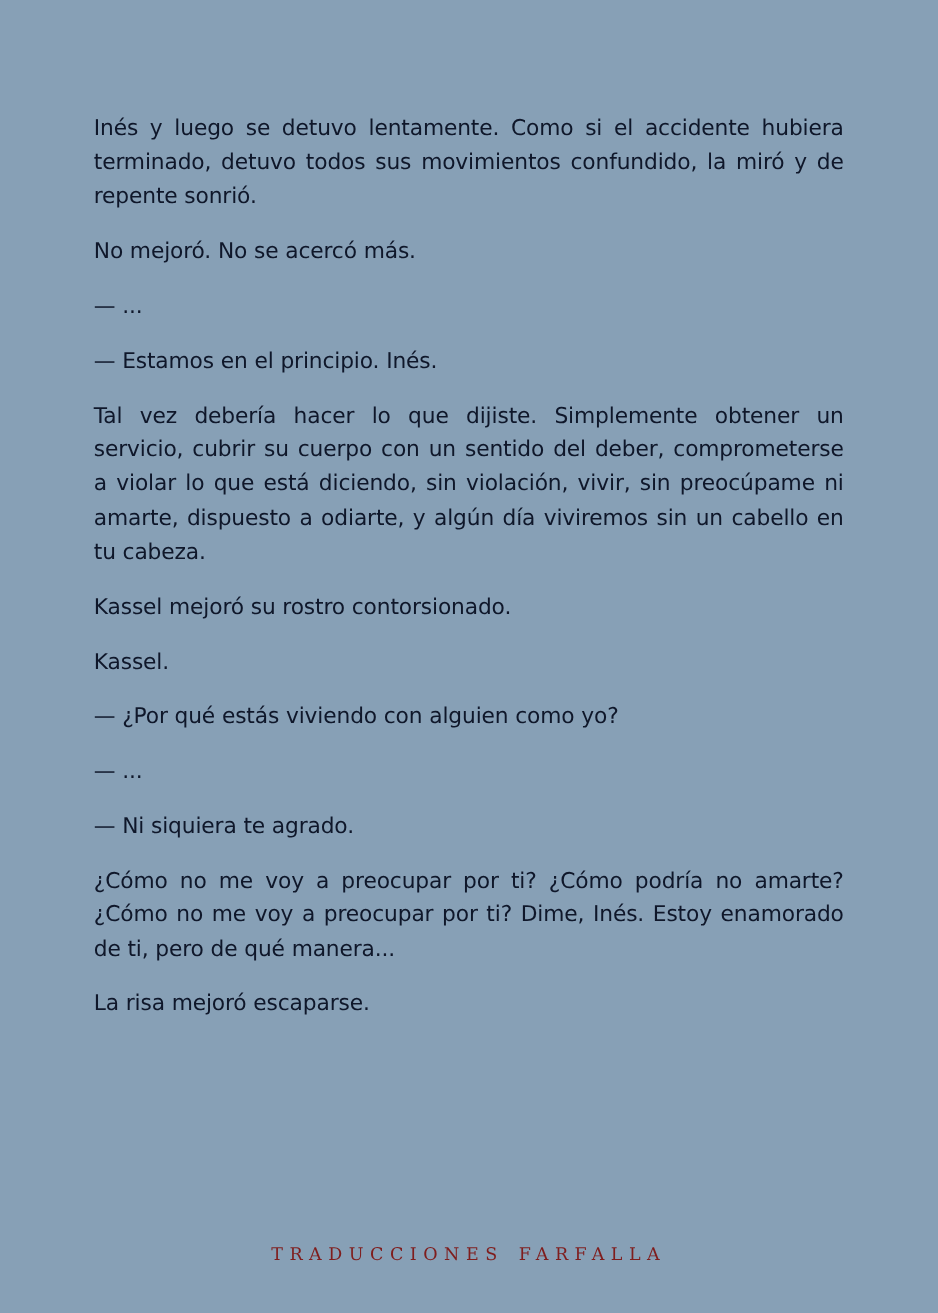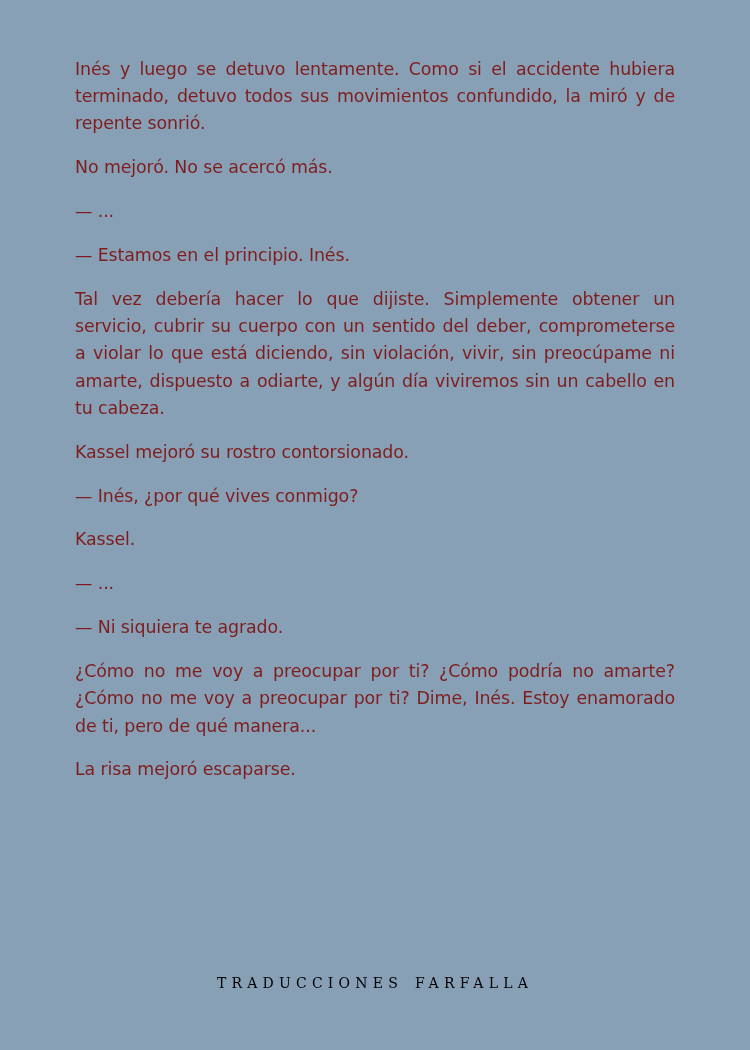--- a/index.html
+++ b/index.html
@@ -6,58 +6,58 @@
     body {
       width: 750px;
       height: 1050px;
       background: #87a0b6;
       overflow: hidden;
       position: relative;
     }
     .page {
       position: absolute;
       left: 75px;
-      top: 56px;
+      top: 90px;
       width: 600px;
       font-family: "DejaVu Sans", sans-serif;
       font-size: 17.4px;
       line-height: 27.2px;
-      color: #7f1d1d;
+      color: #0f172a;
       letter-spacing: -0.1px;
     }
     .page p {
       margin: 0 0 16.7px 0;
       text-align: justify;
     }
     .page p.italic { }
     .footer {
       position: absolute;
       left: 0;
       width: 750px;
-      top: 975px;
+      top: 996px;
       text-align: center;
       font-family: "DejaVu Serif", serif;
       font-size: 14px;
       letter-spacing: 5.2px;
-      color: #000000;
+      color: #7f1d1d;
     }
     .footer .word-gap { display: inline-block; width: 12px; }
   </style>
 </head>
 <body>
 
 <div class="page">
   <p>Inés y luego se detuvo lentamente. Como si el accidente hubiera terminado, detuvo todos sus movimientos confundido, la miró y de repente sonrió.</p>
   <p>No mejoró. No se acercó más.</p>
   <p>— ...</p>
   <p>— Estamos en el principio. Inés.</p>
   <p>Tal vez debería hacer lo que dijiste. Simplemente obtener un servicio, cubrir su cuerpo con un sentido del deber, comprometerse a violar lo que está diciendo, sin violación, vivir, sin preocúpame ni amarte, dispuesto a odiarte, y algún día viviremos sin un cabello en tu cabeza.</p>
   <p>Kassel mejoró su rostro contorsionado.</p>
-  <p>— Inés, ¿por qué vives conmigo?</p>
   <p>Kassel.</p>
+  <p>— ¿Por qué estás viviendo con alguien como yo?</p>
   <p>— ...</p>
   <p>— Ni siquiera te agrado.</p>
   <p class="italic">¿Cómo no me voy a preocupar por ti? ¿Cómo podría no amarte? ¿Cómo no me voy a preocupar por ti?  Dime, Inés. Estoy enamorado de ti, pero de qué manera...</p>
   <p>La risa mejoró escaparse.</p>
 </div>
 
 <div class="footer">
   <span>TRADUCCIONES</span><span class="word-gap"></span><span>FARFALLA</span>
 </div>
 

